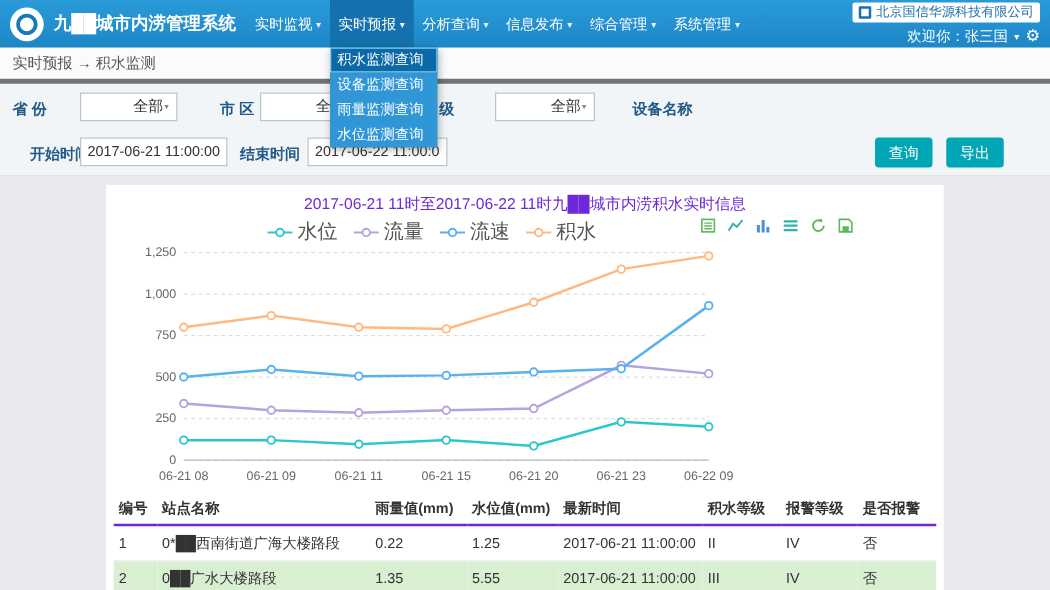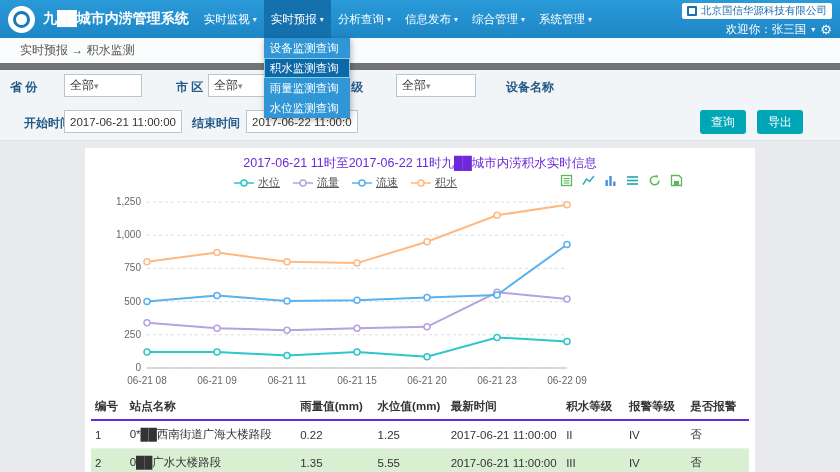--- a/index.html
+++ b/index.html
@@ -28,50 +28,50 @@
                 gap:3px;padding:4px 8px 3px;}
   .company-chip{display:flex;align-items:center;gap:4px;background:#fff;border-radius:2px;
                 padding:1px 5px;font-size:10.5px;color:#1c6fae;}
   .chip-icon{width:10px;height:10px;border:2px solid #1c6fae;border-radius:1px;box-sizing:border-box;}
   .welcome-row{display:flex;align-items:center;gap:5px;font-size:11.5px;}
   .welcome-caret{font-size:8px;}
   .gear{font-size:13px;cursor:pointer;}
 
   
   .breadcrumb{position:absolute;top:38px;left:0;right:0;height:25px;background:#fafbfc;
-              border-bottom:7px solid #737373;line-height:25px;padding-left:20px;
+              border-bottom:4px solid #737373;line-height:25px;padding-left:10px;
               font-size:12px;color:#555;z-index:5;}
 
   
   .filters{position:absolute;top:64px;left:0;right:0;height:76px;background:#f2f5f7;
            border-bottom:1px solid #e0e4e8;z-index:1;}
   .flabel{position:absolute;font-size:12px;font-weight:bold;color:#235a88;white-space:nowrap;}
   .fselect{position:absolute;height:23px;background:#fff;border:1px solid #b9c5cd;
-           display:flex;align-items:center;justify-content:flex-start;padding:0 5px;
-           font-size:12px;color:#333;box-sizing:border-box;cursor:pointer;}
+           display:flex;align-items:center;justify-content:flex-end;padding:0 5px;
+           font-size:12px;color:#333;box-sizing:border-box;cursor:pointer;font-family:Liberation Mono, monospace;}
   .sel-caret{color:#888;font-size:9px;}
   .finput{position:absolute;height:23px;background:#fff;border:1px solid #b9c5cd;
           font-size:11.5px;color:#333;padding:0 5px;box-sizing:border-box;font-family:inherit;}
   .finput::placeholder{color:#aaa;}
   .btn{position:absolute;width:46px;height:24px;background:#00a6b5;border:none;border-radius:3px;
        color:#fff;font-size:12px;cursor:pointer;font-family:inherit;}
   #lbl-province{left:10px;top:15px;} #sel-province{left:64px;top:10px;width:78px;}
   #lbl-city{left:176px;top:15px;}   #sel-city{left:208px;top:10px;width:80px;}
   #lbl-county{left:336px;top:15px;} #sel-county{left:396px;top:10px;width:80px;}
   #lbl-device{left:506px;top:15px;} #inp-device{left:564px;top:10px;width:98px;}
   #lbl-start{left:24px;top:51px;}   #inp-start{left:64px;top:46px;width:118px;}
   #lbl-end{left:192px;top:51px;}    #inp-end{left:246px;top:46px;width:112px;}
   #btn-query{left:700px;top:46px;}  #btn-export{left:757px;top:46px;}
 
   
   .card{position:absolute;left:85px;top:148px;width:670px;height:340px;background:#fff;
         box-shadow:0 0 0 1px #e8eaec;}
   .chart-title{position:absolute;top:7px;left:0;right:0;text-align:center;font-size:12.5px;color:#6d28d9;}
   .legend{position:absolute;top:27px;left:40px;width:440px;display:flex;justify-content:center;
-          align-items:center;gap:12px;font-size:11px;color:#555;text-decoration:underline;}
+          align-items:center;gap:12px;font-size:16px;color:#555;}
   .legend-item{display:flex;align-items:center;gap:3px;cursor:pointer;}
   .toolbox{position:absolute;top:25px;right:72px;display:flex;gap:8px;}
   .tool{width:14px;height:14px;cursor:pointer;display:flex;align-items:center;justify-content:center;}
   .plot{position:absolute;left:18px;top:44px;}
   .dtable{position:absolute;left:6px;top:246px;width:658px;border-collapse:collapse;
           font-size:11.5px;color:#333;}
   .dtable th{text-align:left;font-weight:bold;padding:5px 4px;border-bottom:2px solid #6d28d9;
              white-space:nowrap;}
   .dtable td{padding:6px 4px;white-space:nowrap;}
   .dtable tbody tr{border-bottom:1px solid #eee;}
@@ -87,22 +87,22 @@
   <div class="app-title">九██城市内涝管理系统</div>
   <div class="nav">
       <div class="nav-item">
         <span>实时监视</span>
         <span class="nav-caret">▾</span>
       </div>
       <div class="nav-item active">
         <span>实时预报</span>
         <span class="nav-caret">▾</span>
         <div class="menu" id="menu">
+          <div class="menu-item selected">积水监测查询</div>
           <div class="menu-item">设备监测查询</div>
-          <div class="menu-item selected">积水监测查询</div>
           <div class="menu-item">雨量监测查询</div>
           <div class="menu-item">水位监测查询</div>
         </div>
       </div>
       <div class="nav-item">
         <span>分析查询</span>
         <span class="nav-caret">▾</span>
       </div>
       <div class="nav-item">
         <span>信息发布</span>

